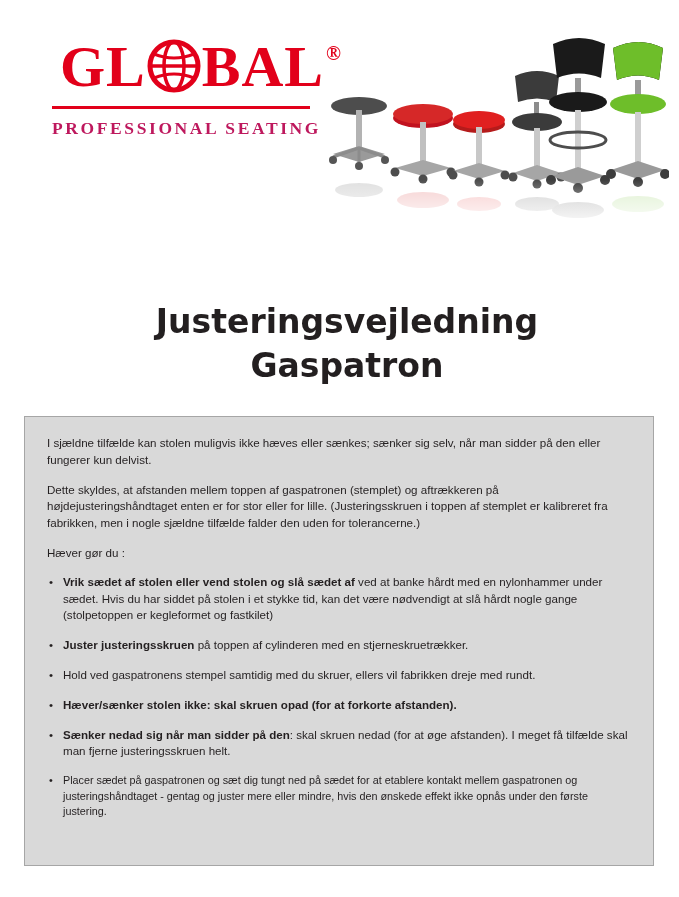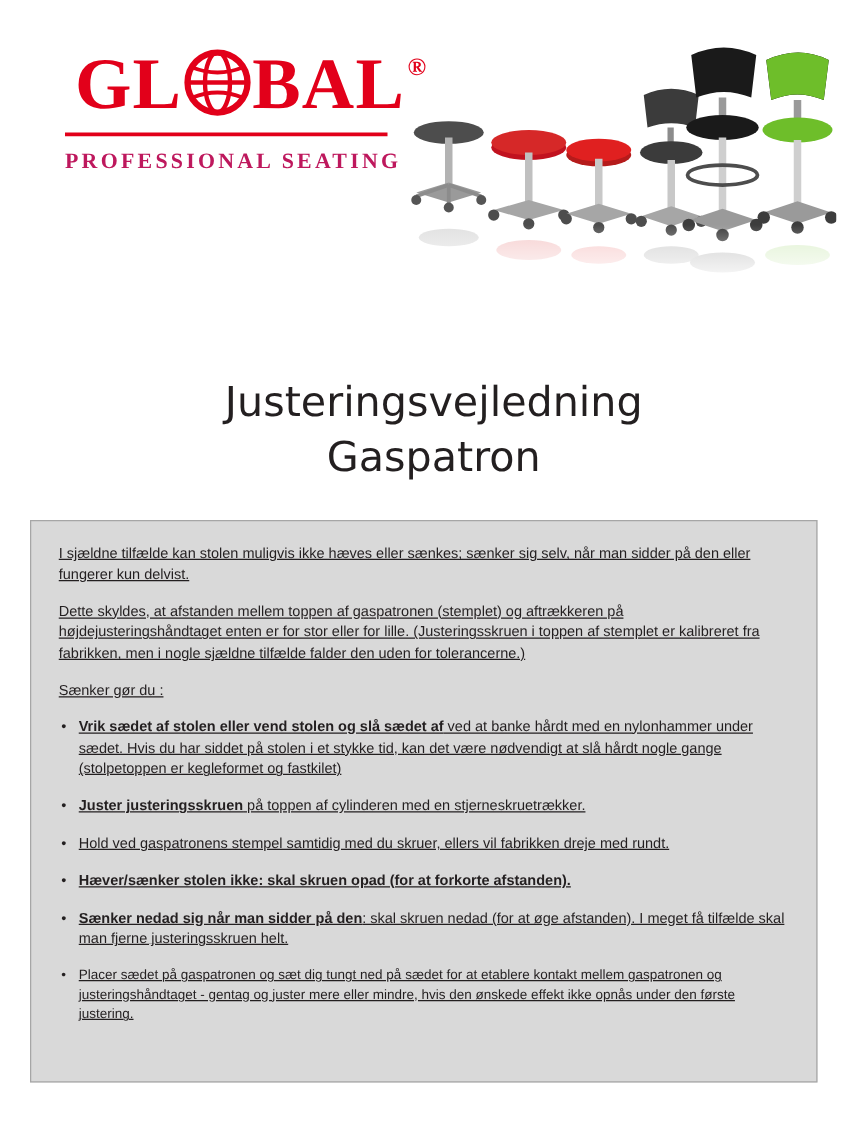--- a/index.html
+++ b/index.html
@@ -76,36 +76,35 @@
     height: 215px;
   }
 
   
   .doc-title {
     text-align: center;
     font-size: 33px;
     line-height: 1.33;
     color: #231f20;
     margin: 55px 0 0 15px;
-    font-weight: normal;
+    font-weight: bold;
     font-family: "DejaVu Sans", sans-serif;
   }
 
   
   .panel {
     position: absolute;
     left: 24px;
     top: 416px;
     width: 630px;
     height: 450px;
     background: #d9d9d9;
     border: 1px solid #a6a6a6;
     box-sizing: border-box;
     padding: 18px 22px 10px 22px;
-    text-decoration: underline;
   }
   .panel p {
     margin: 0 0 12px 0;
     font-size: 11.6px;
     line-height: 1.45;
   }
   .panel p.tight { margin-bottom: 13px; }
 
   ul.steps {
     list-style: none;
@@ -239,21 +238,21 @@
 
 <h1 class="doc-title">
   <span>Justeringsvejledning</span><br>
   <span>Gaspatron</span>
 </h1>
 
 <div class="panel">
 
   <p class="tight">I sjældne tilfælde kan stolen muligvis ikke hæves eller sænkes; sænker sig selv, når man sidder på den eller fungerer kun delvist.</p>
   <p class="tight">Dette skyldes, at afstanden mellem toppen af gaspatronen (stemplet) og aftrækkeren på højdejusteringshåndtaget enten er for stor eller for lille. (Justeringsskruen i toppen af stemplet er kalibreret fra fabrikken, men i nogle sjældne tilfælde falder den uden for tolerancerne.)</p>
-  <p>Sænker gør du :</p>
+  <p>Hæver gør du :</p>
 
   <ul class="steps">
     <li>
       <span class="bullet">•</span>
       <b>Vrik sædet af stolen eller vend stolen og slå sædet af</b><span> ved at banke hårdt med en nylonhammer under sædet. Hvis du har siddet på stolen i et stykke tid, kan det være nødvendigt at slå hårdt nogle gange (stolpetoppen er kegleformet og fastkilet)</span>
     </li>
     <li>
       <span class="bullet">•</span>
       <b>Juster justeringsskruen</b><span> på toppen af cylinderen med en stjerneskruetrækker.</span>
     </li>

